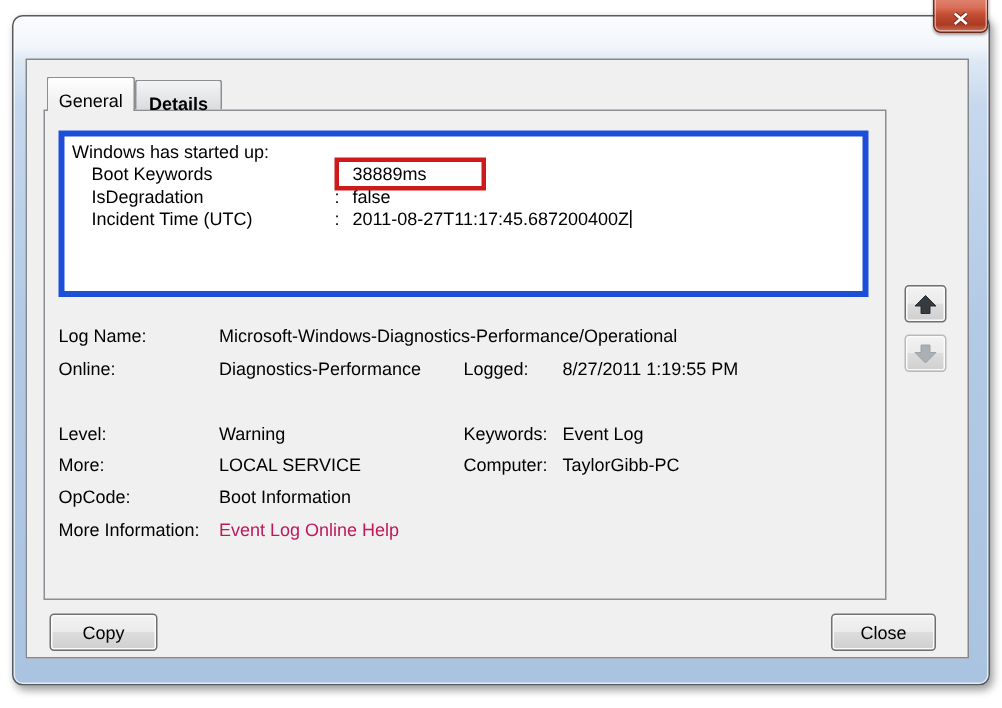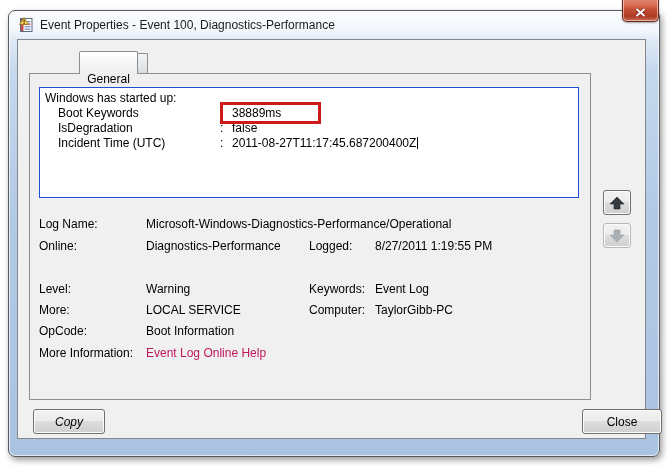--- a/index.html
+++ b/index.html
@@ -14,71 +14,57 @@
   .title-text{font-size:12px;color:#1b1b1b;white-space:nowrap;}
   .close-btn{position:absolute;left:613px;top:-16px;width:37px;height:27px;
              border:1px solid #6e2718;border-top:none;border-radius:0 0 5px 5px;
              background:linear-gradient(180deg,#e09281 0%,#d97058 38%,#c44f35 55%,#ad3a23 82%,#c96f54 100%);
              box-shadow:inset 0 0 0 1px rgba(255,255,255,.50), 0 1px 2px rgba(0,0,0,.35);
              display:flex;justify-content:center;align-items:flex-end;padding-bottom:4px;box-sizing:border-box;cursor:default;}
   .dialog{position:absolute;left:8px;top:28px;width:627px;height:398px;background:#f0f0f0;
           border:1px solid #85888b;box-sizing:content-box;}
   .tab{position:absolute;text-align:center;border:1px solid #8b8e92;border-bottom:none;
        border-radius:2px 2px 0 0;box-sizing:border-box;cursor:default;}
-  .tab-general{left:13px;top:11px;width:59px;height:23px;z-index:2;padding-top:20px;
-       background:linear-gradient(180deg,#ffffff,#f2f2f2 65%,#f0f0f0);margin-left:48px;}
+  .tab-general{left:13px;top:11px;width:59px;height:23px;z-index:2;padding-top:8px;
+       background:linear-gradient(180deg,#ffffff,#f2f2f2 65%,#f0f0f0);}
   .tab-details{left:72px;top:13px;width:58px;height:20px;z-index:1;padding-top:8px;
        background:linear-gradient(180deg,#f3f4f5,#e2e4e6 70%,#d9dbde);font-weight:bold;}
   .pane{position:absolute;left:11px;top:33px;width:560px;height:325px;background:#f0f0f0;
         border:1px solid #8b8e92;box-sizing:content-box;z-index:0;}
   .descbox{position:absolute;left:9px;top:13px;width:540px;height:111px;background:#ffffff;
-           border:1px solid #1d4ed8;box-sizing:border-box;}
+           border:4px solid #1d4ed8;box-sizing:border-box;}
   .desc-intro{position:absolute;left:5px;top:3px;white-space:nowrap;}
   .desc-row{position:absolute;left:0;width:100%;height:15px;}
   .d-label{position:absolute;left:18px;white-space:nowrap;}
   .d-colon{position:absolute;left:180px;}
   .d-value{position:absolute;left:192px;white-space:nowrap;}
   .highlight-rect{position:absolute;left:180px;top:14px;width:95px;height:16px;
                   border:3px solid #cd1a1a;background:transparent;}
   .caret{display:inline-block;width:1px;height:12px;background:#000;margin-left:1px;vertical-align:-2px;}
   .frow{position:absolute;left:0;width:100%;height:15px;text-align:center;}
   .fl1{position:absolute;left:9px;white-space:nowrap;}
   .fv1{position:absolute;left:116px;white-space:nowrap;}
   .fl2{position:absolute;left:279px;white-space:nowrap;}
   .fv2{position:absolute;left:345px;white-space:nowrap;}
   a.evt-link{color:#be185d;cursor:pointer;}
   .win-btn{position:absolute;border:1px solid #707070;border-radius:3px;
            background:linear-gradient(180deg,#f2f2f2 0%,#ebebeb 49%,#dddddd 50%,#cfcfcf 100%);
            box-shadow:inset 0 0 0 1px #fbfbfb;display:flex;align-items:center;justify-content:center;
            font-size:12px;box-sizing:border-box;cursor:default;}
   .btn-up{left:585px;top:150px;width:28px;height:25px;}
   .btn-down{left:585px;top:183px;width:28px;height:25px;border-color:#b7babd;}
-  .btn-copy{left:15px;top:369px;width:72px;height:25px;font-style:italic;}
-  .btn-close2{left:564px;top:369px;width:80px;height:25px;}
+  .btn-copy{left:15px;top:369px;width:72px;height:25px;}
+  .btn-close2{left:536px;top:369px;width:70px;height:25px;}
 </style>
 </head>
 <body>
 
 <div class="stage">
   <div class="window">
 
-    <div class="titlebar">
-      <svg class="title-icon" viewBox="0 0 16 16">
-        <rect x="2.5" y="1.5" width="11.5" height="13" fill="#ffffff" stroke="#5a6b84" stroke-width="1"></rect>
-        <rect x="3" y="2" width="2.5" height="12" fill="#c94a3f"></rect>
-        <rect x="6.5" y="4" width="6" height="1.3" fill="#7a90c0"></rect>
-        <rect x="6.5" y="6.5" width="6" height="1.3" fill="#c05050"></rect>
-        <rect x="6.5" y="9" width="6" height="1.3" fill="#7a90c0"></rect>
-        <rect x="6.5" y="11.5" width="6" height="1.3" fill="#7a90c0"></rect>
-        <polygon points="6,0.5 10.5,7.5 1.5,7.5" fill="#ffd24a" stroke="#8a6d1d" stroke-width="0.8"></polygon>
-        <rect x="5.5" y="2.5" width="1.2" height="3" fill="#3a3123"></rect>
-        <rect x="5.5" y="6" width="1.2" height="1.2" fill="#3a3123"></rect>
-      </svg>
-      <span class="title-text">Event Properties - Event 100, Diagnostics-Performance</span>
-    </div>
 
     <div class="close-btn">
       <svg width="11" height="9" viewBox="0 0 11 9">
         <path d="M1.5 1 L9.5 8 M9.5 1 L1.5 8" stroke="#7e2a1a" stroke-width="3.2" fill="none"></path>
         <path d="M1.5 1 L9.5 8 M9.5 1 L1.5 8" stroke="#ffffff" stroke-width="1.8" fill="none"></path>
       </svg>
     </div>
 
     <div class="dialog">
 

